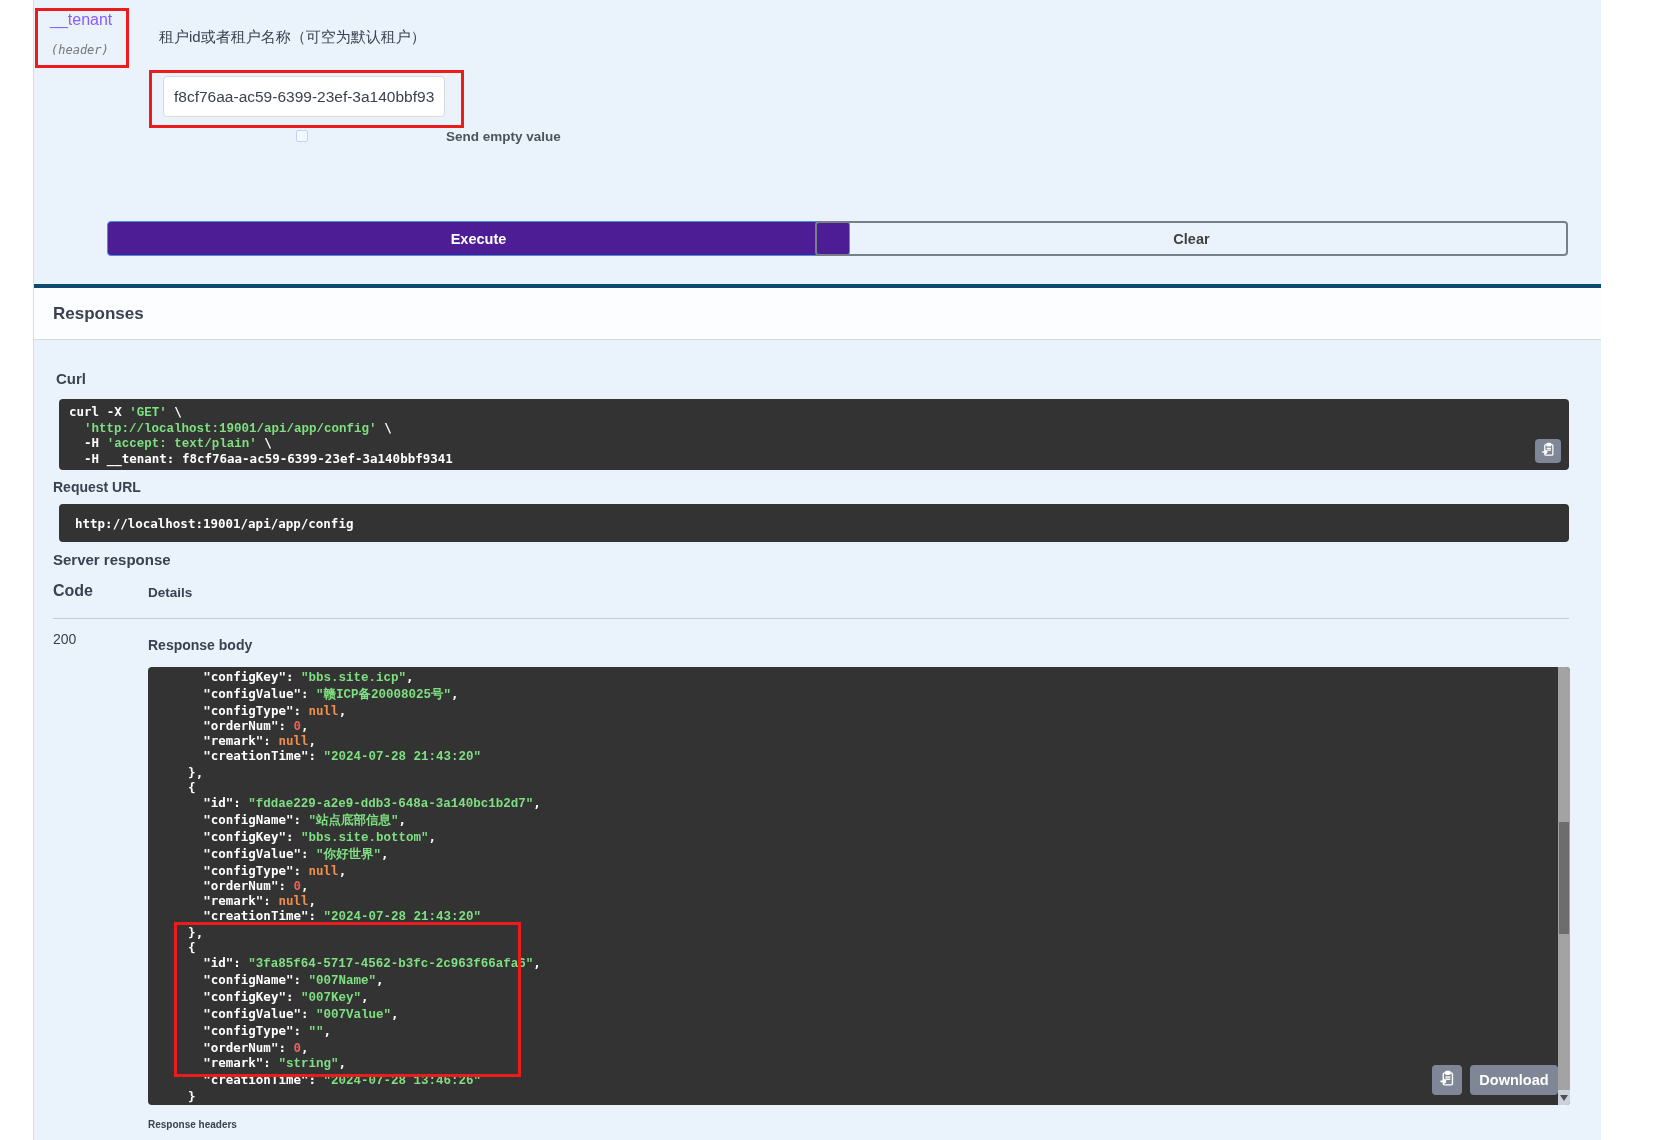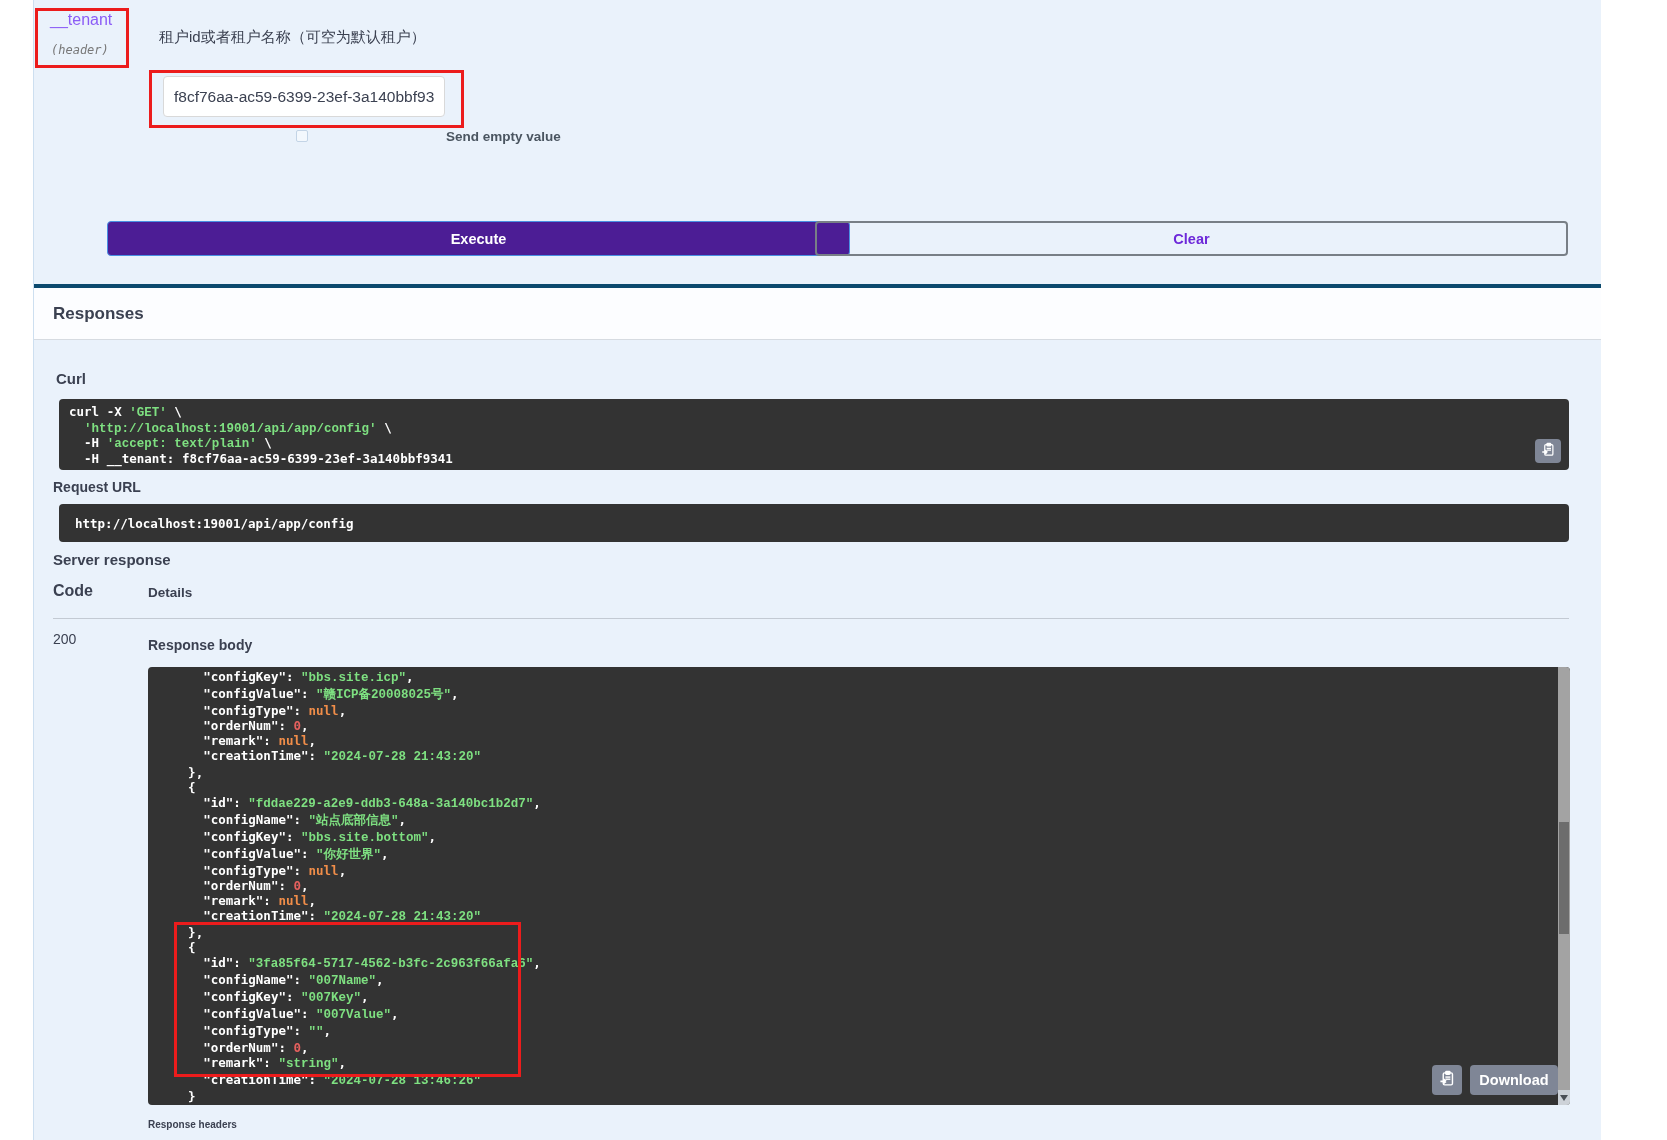--- a/index.html
+++ b/index.html
@@ -31,21 +31,21 @@
     background:#f3f8fd; border:1px solid #c3d4e6; border-radius:2px;
   }
   .empty-label { left:412px; top:129px; font-size:13.5px; font-weight:700; color:#4a5560; }
 
   
   .btn { position:absolute; display:flex; align-items:center; justify-content:center;
          font-size:14.5px; font-weight:700; border-radius:4px; cursor:pointer; }
   .btn-execute { left:33px; top:221px; width:743px; height:35px;
                  background:#4c1d95; color:#fff; border:1px solid #4990e2;margin-left:40px; }
   .btn-clear   { left:781px; top:221px; width:753px; height:35px;
-                 background:transparent; color:#6d28d9; border:2px solid #787f86; }
+                 background:transparent; color:#404040; border:2px solid #787f86; }
 
   
   .responses-band {
     position:absolute; left:0; top:284px; width:100%; height:56px;
     background:#fcfdff; border-top:4px solid #0c4a6e; border-bottom:1px solid #d6dbe1;
   }
   .responses-title { left:19px; top:16px; font-size:17px; font-weight:700; color:#3b4151; }
 
   .sec-label { font-weight:700; color:#3b4151; }
 

